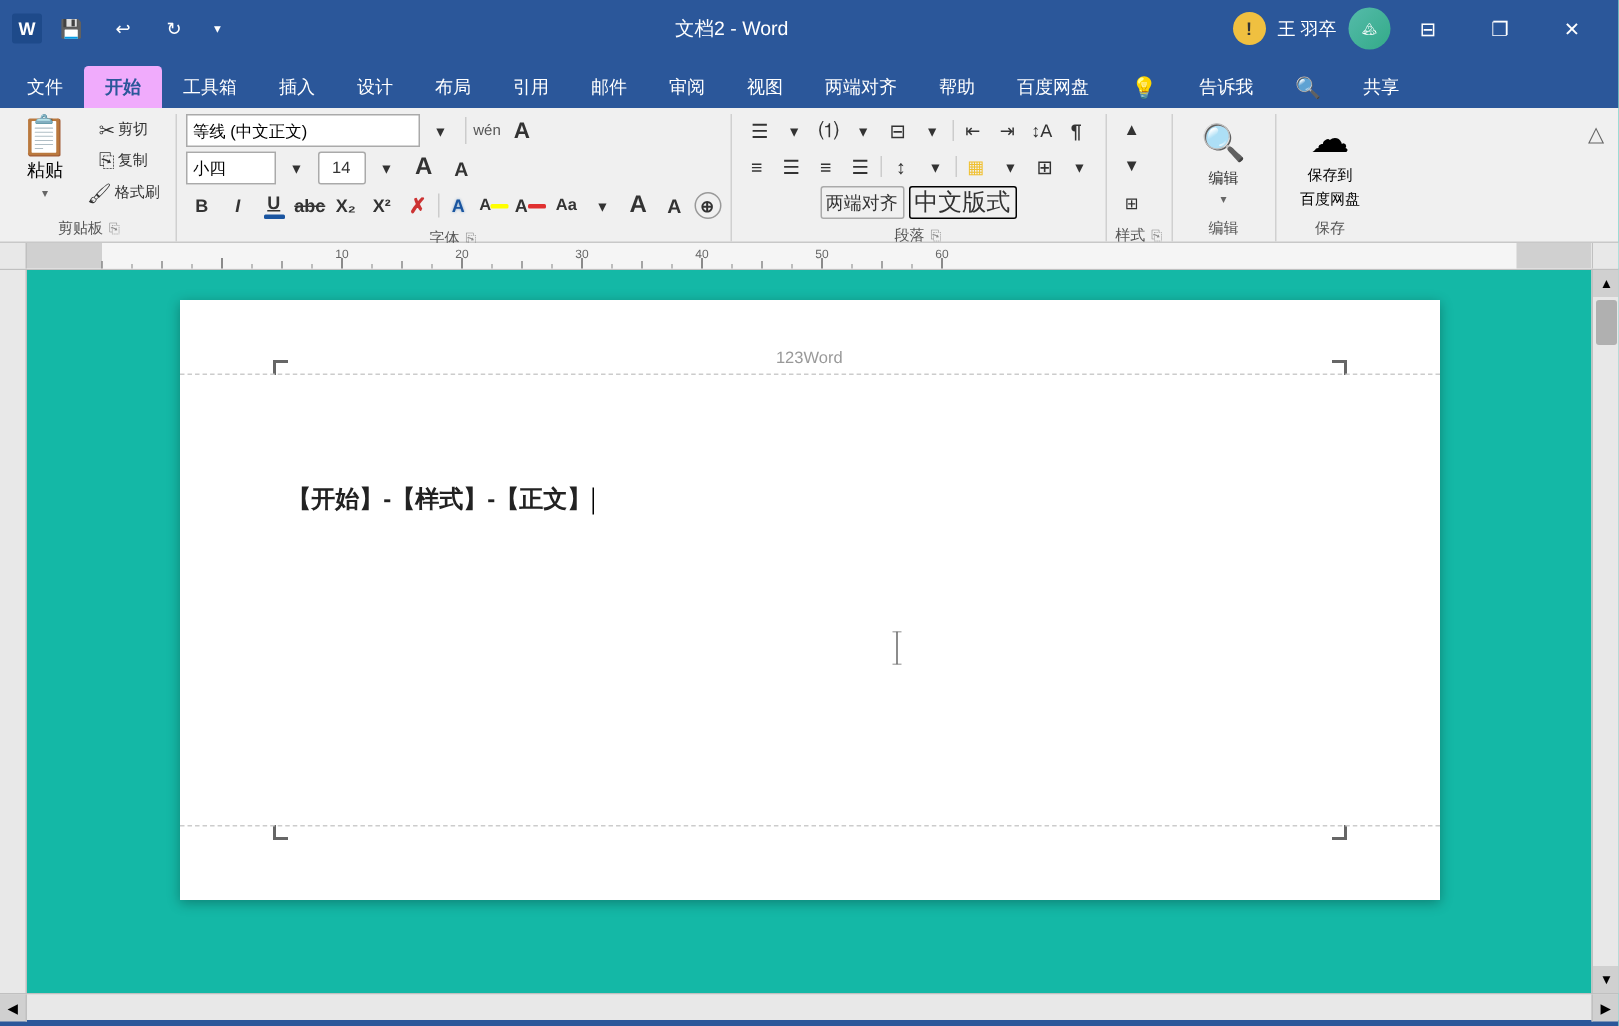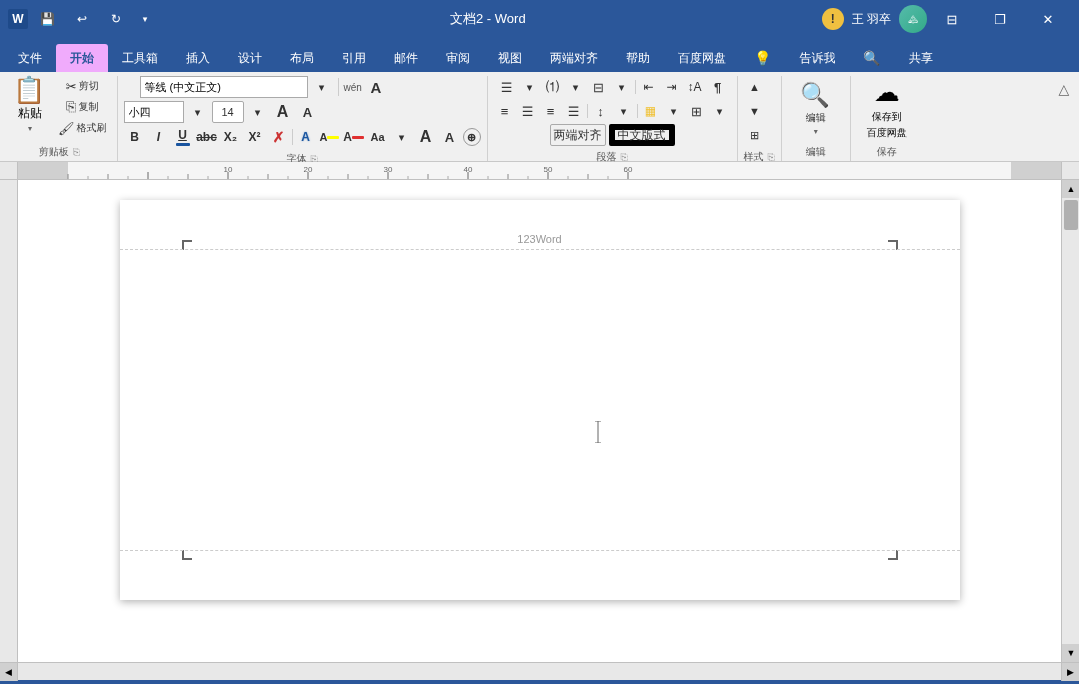--- a/index.html
+++ b/index.html
@@ -139,21 +139,21 @@
       position: relative;
     }
     .doc-scroll-left { width: 18px; background: #e8e8e8; border-right: 1px solid #c0c0c0; }
     .doc-main {
       flex: 1;
       overflow: auto;
       padding: 20px;
       display: flex;
       flex-direction: column;
       align-items: center;
-      background: #ffffff;
+      background: #14b8a6;
     }
     .doc-page {
       width: 840px;
       min-height: 400px;
       background: white;
       box-shadow: 0 2px 8px rgba(0,0,0,0.3);
       position: relative;
       padding: 40px 72px;
     }
     .doc-header-area {
@@ -299,21 +299,21 @@
     </div>
     <div class="ribbon-group-label">
       <span>剪贴板</span>
       <span class="small-expand">⎘</span>
     </div>
   </div>
 
   <div class="ribbon-group">
     <div class="ribbon-group-content" style="flex-direction:column;align-items:flex-start;gap:3px;">
       <div class="font-row">
-        <input class="font-input" value="等线 (中文正文)" style="width: 168px; margin-left: 16px;">
+        <input class="font-input" value="等线 (中文正文)" style="width: 156px;">
         <div class="ribbon-btn-small">▾</div>
         <div style="width:1px;height:18px;background:#ccc;margin:0 2px;"></div>
         <span style="font-size:10px;color:#555;">wén</span>
         <div class="ribbon-btn-small" style="font-size:15px;font-weight:bold;color:#333;">A</div>
       </div>
       <div class="font-row">
         <input class="font-input" value="小四" style="width: 60px;">
         <div class="ribbon-btn-small">▾</div>
         <div class="ribbon-btn-small" style="width:32px;border:1px solid #aaa;background:white;">14</div>
         <div class="ribbon-btn-small">▾</div>
@@ -375,21 +375,21 @@
         <div class="ribbon-btn-small">▾</div>
         <div style="width:1px;height:14px;background:#ccc;margin:0 1px;"></div>
         <div class="ribbon-btn-small" style="font-size:12px;color:#f0c030;">▦</div>
         <div class="ribbon-btn-small">▾</div>
         <div class="ribbon-btn-small" style="font-size:13px;">⊞</div>
         <div class="ribbon-btn-small">▾</div>
       </div>
       <div class="para-row">
 
         <div class="ribbon-btn-small" style="font-size:12px;border:1px solid #aaa;padding:1px 3px;">两端对齐</div>
-        <div class="ribbon-btn-small" style="font-size:12px;border:6px solid #000000;padding:1px 3px;margin-left:2px;">中文版式</div>
+        <div class="ribbon-btn-small" style="font-size:16px;border:1px solid #000000;padding:1px 3px;margin-left:2px;">中文版式</div>
       </div>
     </div>
     <div class="ribbon-group-label">
       <span>段落</span>
       <span class="small-expand">⎘</span>
     </div>
   </div>
 
   <div class="ribbon-group">
     <div class="ribbon-group-content" style="align-items:center;gap:3px;">
@@ -496,20 +496,27 @@
 
       <div class="margin-top-left"></div>
       <div class="margin-top-right"></div>
       <div class="margin-bottom-left"></div>
       <div class="margin-bottom-right"></div>
 
       <div class="doc-header-area">
         <span style="color:#999;font-size:11px;">123Word</span>
       </div>
 
+      <div class="doc-content">
+        <div style="height:60px;"></div>
+        <div class="doc-content-line">
+          <span>【开始】-【样式】-【正文】</span>
+          <span class="cursor-line"></span>
+        </div>
+      </div>
 
       <div class="doc-footer-area"></div>
     </div>
 
     <div style="position:absolute;top:50%;left:55%;transform:translate(-50%,-50%);pointer-events:none;z-index:10;">
       <svg width="10" height="22" viewBox="0 0 10 22" style="position:absolute;top:40%;left:42%;opacity:0.6;">
         <line x1="5" y1="0" x2="5" y2="22" stroke="#000" stroke-width="1"></line>
         <line x1="2" y1="0" x2="8" y2="0" stroke="#000" stroke-width="1"></line>
         <line x1="2" y1="22" x2="8" y2="22" stroke="#000" stroke-width="1"></line>
       </svg>

